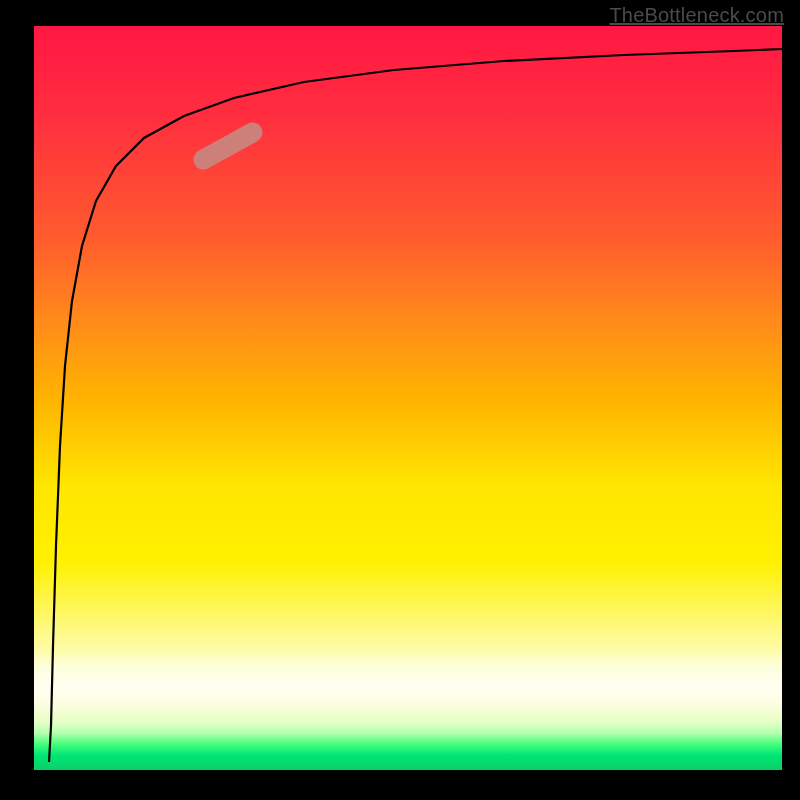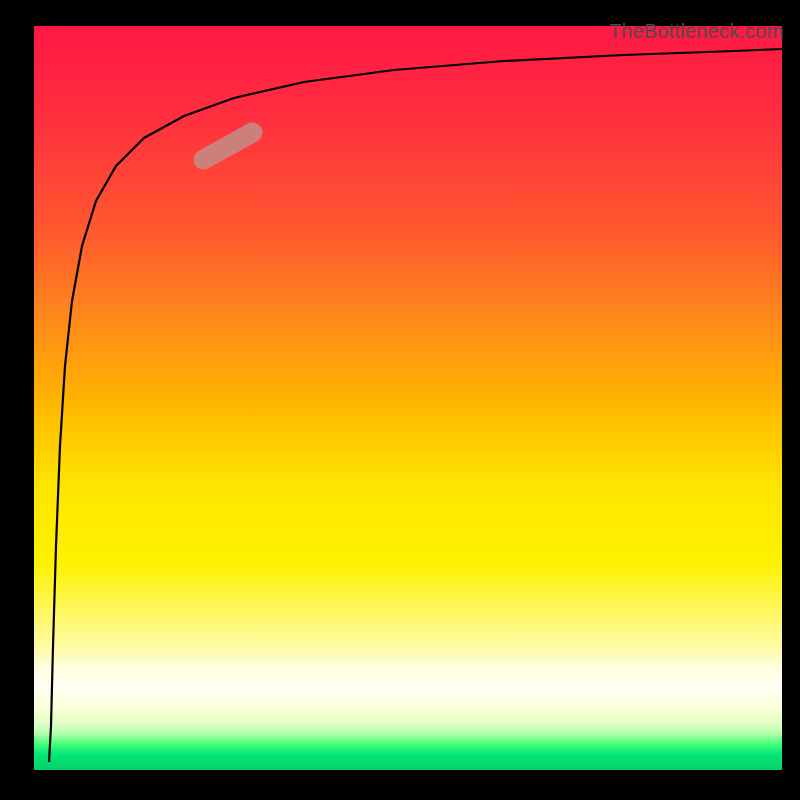--- a/index.html
+++ b/index.html
@@ -57,25 +57,26 @@
       rgba(255,255,230,0.0) 0%,
       rgba(255,255,240,0.85) 40%,
       rgba(255,255,245,0.95) 55%,
       rgba(255,255,240,0.6) 80%,
       rgba(255,255,230,0.0) 100%
     );
     pointer-events: none;
   }
   .attribution {
     position: absolute;
-    top: 20px;
+    top: 4px;
     right: 16px;
     color: #4b4b4b;
     font-size: 20px;
     letter-spacing: 0.2px;
+    text-decoration: underline;
   }
   svg.curve {
     position: absolute;
     left: 34px;
     top: 26px;
     width: 748px;
     height: 744px;
     overflow: visible;
   }
   svg.curve path {

